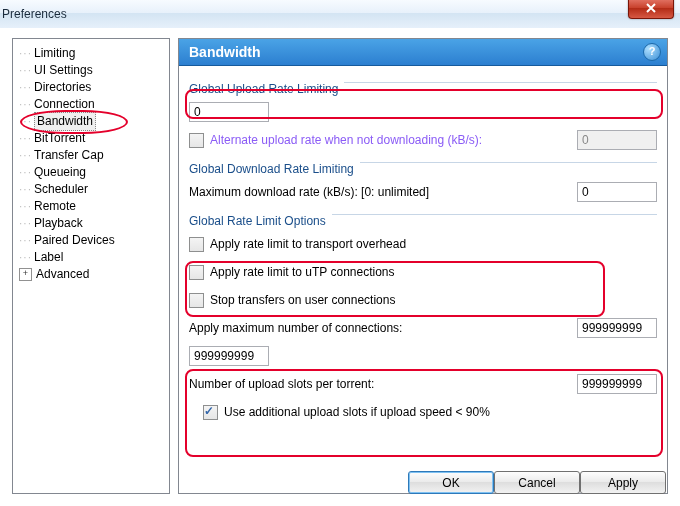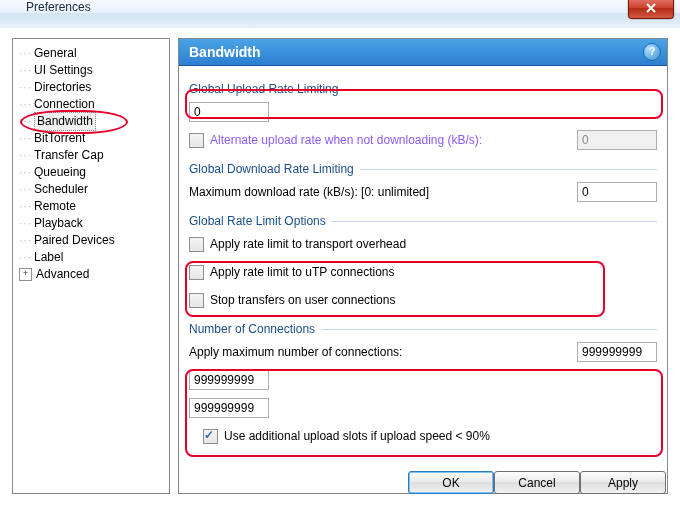--- a/index.html
+++ b/index.html
@@ -1,36 +1,36 @@
 <!DOCTYPE html>
 <html><head>
 <meta charset="utf-8">
 <style>
 html,body{margin:0;padding:0;font-family:"Segoe UI",Tahoma,sans-serif;font-size:12px;color:#000;background:#d4e3ef}
 .window{width:680px;height:506px;background:#fff;box-shadow:0 0 0 1px #3c6a9e;position:relative;overflow:hidden}
 
-.titlebar{height:28px;background:linear-gradient(#f7fbff 0%,#e8f1fb 45%,#d3e4f3 46%,#e6f0fa 100%);border-bottom:1px solid #7a9ac0;display:flex;align-items:flex-start;padding:0 0 0 26px;position:relative}
+.titlebar{height:28px;background:linear-gradient(#f7fbff 0%,#e8f1fb 45%,#d3e4f3 46%,#e6f0fa 100%);border-bottom:1px solid #7a9ac0;display:flex;align-items:center;padding:0 0 0 2px;position:relative}
 .titlebar .title{color:#1a2b3c}
 .closebtn{position:absolute;top:-2px;right:6px;width:44px;height:20px;background:linear-gradient(#e67a6c,#c8412c 49%,#b22a15 50%,#d65843);border:1px solid #7a1508;border-top:none;border-radius:0 0 4px 4px;color:#fff;display:flex;align-items:center;justify-content:center;box-shadow:0 0 2px rgba(0,0,0,.4)}
 .closebtn svg{width:12px;height:10px}
 
 .body{position:absolute;top:28px;left:0;right:0;bottom:0;background:#fff;padding:10px 12px 12px;display:flex;gap:8px}
 
 .sidebar{width:146px;border:1px solid #828790;background:#fff;padding:6px 4px 6px 6px;overflow:auto}
 .tree-item{display:flex;align-items:center;height:17px;line-height:17px;cursor:default;white-space:nowrap}
 .tree-item .exp{width:11px;height:11px;border:1px solid #919191;font-size:9px;line-height:9px;text-align:center;margin-right:4px;color:#3a3a3a;background:#fff}
 .tree-item .dots{color:#b8b8b8;margin-right:2px;letter-spacing:1px;font-size:10px}
 .tree-item.selected .lbl{background:#f0f0f0;border:1px dotted #888;padding:0 2px}
 .bw-oval{position:absolute;border:2px solid #e4002b;border-radius:50%/60%;pointer-events:none}
 
 .main{flex:1;border:1px solid #828790;background:#fff;position:relative;padding:0}
 .panel-head{height:26px;background:linear-gradient(#4aa3e6,#2c7fd0);color:#fff;font-weight:bold;font-size:14px;display:flex;align-items:center;padding:0 10px;border-bottom:1px solid #165a9c;position:relative}
 .helpbtn{position:absolute;right:6px;top:4px;width:16px;height:16px;border-radius:50%;background:radial-gradient(circle at 30% 30%,#aee0ff,#3c8fd6);border:1px solid #1d6aaa;color:#fff;font-size:11px;font-weight:bold;text-align:center;line-height:15px}
 .content{padding:6px 10px 10px}
-.grp-title{color:#1a4e8a;margin:10px 0 0;display:flex;align-items:center}
+.grp-title{color:#1a4e8a;margin:10px 0 0;display:flex;}
 .grp-title .line{flex:1;height:1px;background:#c7d6e6;margin-left:6px}
 .row{display:flex;align-items:center;height:24px;margin-top:4px}
 .row .lbl{flex:1}
 .cb{width:13px;height:13px;border:1px solid #8e8f8f;background:linear-gradient(#f4f4f4,#e6e6e6);margin-right:6px;display:inline-flex;align-items:center;justify-content:center;font-size:12px;color:#2b5fa3;position:relative}
 .cb.checked::after{content:"✓";position:absolute;top:-2px;left:0;font-size:12px;color:#3366aa;font-weight:bold}
 input.num{width:70px;height:18px;border:1px solid #abadb3;padding:0 4px;font:inherit;text-align:left}
 input.num[disabled]{background:#f0f0f0;color:#888}
 .dimmed{color:#8b5cf6}
 
 .redbox{border:2px solid #e4002b;border-radius:8px;pointer-events:none;position:absolute}
@@ -51,21 +51,21 @@
           <path d="M1 1 L9 9 M9 1 L1 9" stroke="#fff" stroke-width="2"></path>
         </svg>
     </div>
   </div>
 
   <div class="body">
 
     <div class="sidebar">
       <div class="tree-item">
           <span class="dots">···</span>
-          <span class="lbl">General</span>
+          <span class="lbl">Limiting</span>
         </div>
       <div class="tree-item">
           <span class="dots">···</span>
           <span class="lbl">UI Settings</span>
         </div>
       <div class="tree-item">
           <span class="dots">···</span>
           <span class="lbl">Directories</span>
         </div>
       <div class="tree-item">
@@ -154,32 +154,29 @@
         </div>
         <div class="row">
           <span class="cb"></span>
           <span class="lbl">Apply rate limit to uTP connections</span>
         </div>
         <div class="row">
           <span class="cb"></span>
           <span class="lbl">Stop transfers on user connections</span>
         </div>
 
-        <div class="grp-title">
-            <span>Number of Connections</span>
-            <span class="line"></span>
-          </div>
         <div class="row">
           <span class="lbl">Apply maximum number of connections:</span>
           <input class="num" value="999999999" style="">
         </div>
         <div class="row">
           <input class="num" value="999999999" style="">
         </div>
         <div class="row">
+          <span class="lbl">Number of upload slots per torrent:</span>
           <input class="num" value="999999999" style="">
         </div>
         <div class="row" style="padding-left:14px">
           <span class="cb checked"></span>
           <span class="lbl">Use additional upload slots if upload speed &lt; 90%</span>
         </div>
       </div>
 
       <div class="redbox" style="left:6px;top:50px;width:474px;height:26px"></div>
       <div class="redbox" style="left:6px;top:222px;width:416px;height:52px"></div>

